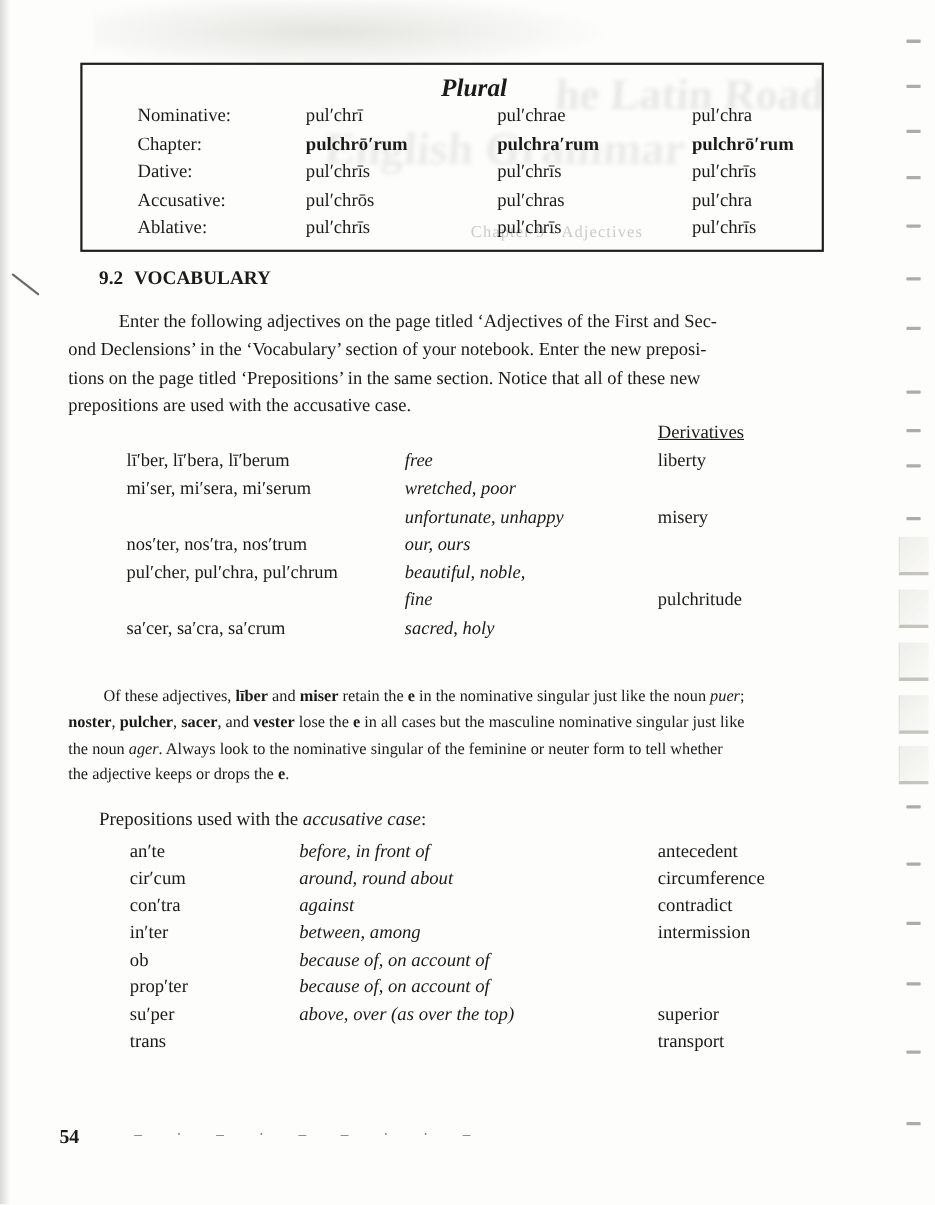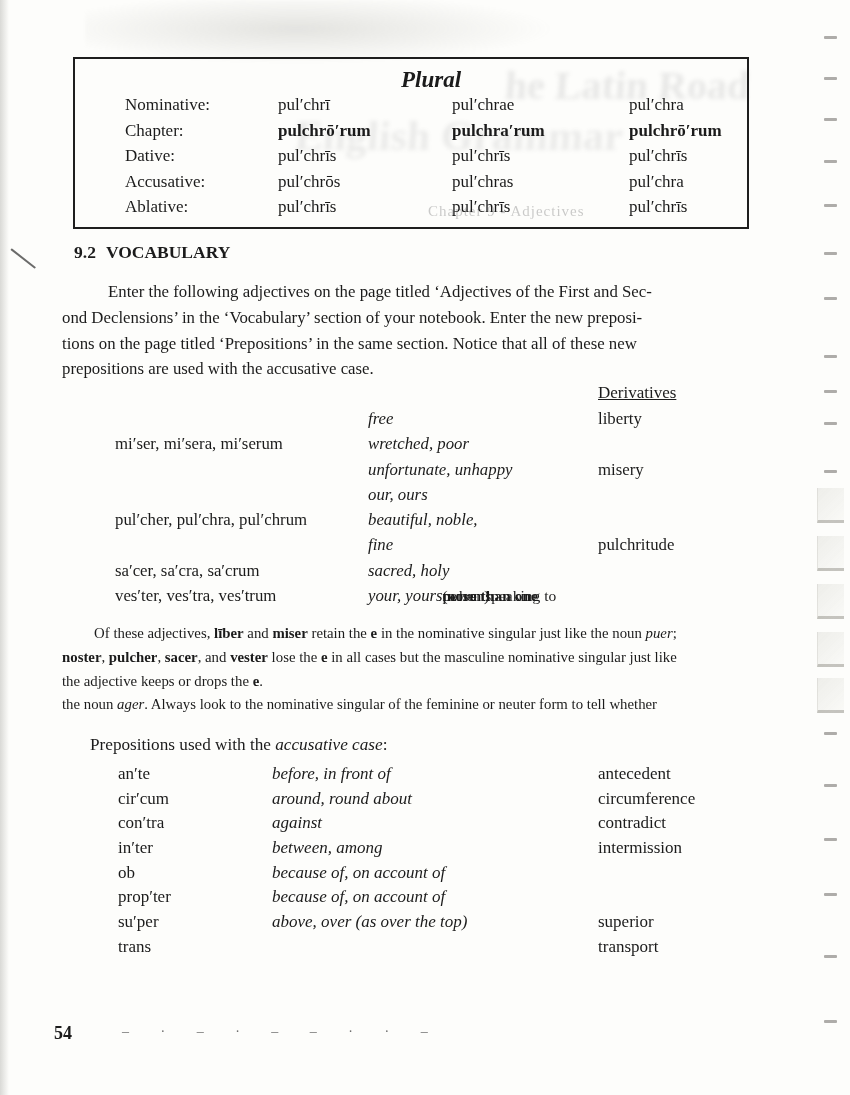--- a/index.html
+++ b/index.html
@@ -32,21 +32,21 @@
     font-style:italic;font-weight:700;font-size:23px;padding-left:20px;}
   .trows{position:absolute;left:0;top:33px;width:100%;}
   .trow{position:relative;height:25.5px;line-height:25.5px;font-size:17px;}
   .trow span{position:absolute;white-space:nowrap;}
   .trow .c0{left:50px;}
   .trow .c1{left:203px;}
   .trow .c2{left:377px;}
   .trow .c3{left:554px;}
   .trow.boldrow .c1,.trow.boldrow .c2,.trow.boldrow .c3{font-weight:700;}
   
-  .sec{position:absolute;left:74px;top:242px;font-size:17.5px;font-weight:700;}
+  .sec{position:absolute;left:90px;top:242px;font-size:17.5px;font-weight:700;}
   .sec .num{margin-right:10px;}
   .intro{position:absolute;left:62px;top:279px;font-size:16.8px;line-height:25.8px;}
   .intro div{white-space:nowrap;}
   .intro .l1{text-indent:46px;}
   
   .derivh{position:absolute;left:598px;top:383px;font-size:17px;text-decoration:underline;}
   .vrows{position:absolute;left:0;top:406px;width:100%;}
   .vrow{position:relative;height:25.3px;line-height:25.3px;font-size:16.8px;}
   .vrow span{position:absolute;white-space:nowrap;}
   .vlatin{left:115px;}
@@ -129,63 +129,61 @@
   <div class="intro">
     <div class="l1">Enter the following adjectives on the page titled ‘Adjectives of the First and Sec-</div>
     <div>ond Declensions’ in the ‘Vocabulary’ section of your notebook.  Enter the new preposi-</div>
     <div>tions on the page titled ‘Prepositions’ in the same section.  Notice that all of these new</div>
     <div>prepositions are used with the accusative case.</div>
   </div>
 
   <div class="derivh">Derivatives</div>
   <div class="vrows">
     <div class="vrow">
+      <span class="vlatin">lī′ber, lī′bera, lī′berum</span>
       <span class="vmean">free</span>
       <span class="vderiv">liberty</span>
     </div>
     <div class="vrow">
       <span class="vlatin">mi′ser, mi′sera, mi′serum</span>
       <span class="vmean">wretched, poor</span>
       <span class="vderiv"></span>
     </div>
     <div class="vrow">
       <span class="vlatin"></span>
       <span class="vmean">unfortunate, unhappy</span>
       <span class="vderiv">misery</span>
     </div>
     <div class="vrow">
+      <span class="vlatin">nos′ter, nos′tra, nos′trum</span>
       <span class="vmean">our, ours</span>
       <span class="vderiv"></span>
     </div>
     <div class="vrow">
       <span class="vlatin">pul′cher, pul′chra, pul′chrum</span>
       <span class="vmean">beautiful, noble,</span>
       <span class="vderiv"></span>
     </div>
     <div class="vrow">
       <span class="vlatin"></span>
       <span class="vmean">fine</span>
       <span class="vderiv">pulchritude</span>
     </div>
     <div class="vrow">
       <span class="vlatin">sa′cer, sa′cra, sa′crum</span>
       <span class="vmean">sacred, holy</span>
       <span class="vderiv"></span>
     </div>
-    <div class="vrow">
-      <span class="vlatin">ves′ter, ves′tra, ves′trum</span>
-      <span class="vmean"><i>your, yours</i><span class="vnote"> (when speaking to </span><span class="vnote b">more than one</span><span class="vnote"> person)</span></span>
-    </div>
   </div>
 
   <div class="notes">
     <div class="l1"><span>Of these adjectives, </span><span class="b">līber</span><span> and </span><span class="b">miser</span><span> retain the </span><span class="b">e</span><span> in the nominative singular just like the noun </span><span class="i">puer</span><span>;</span></div>
     <div><span class="b">noster</span><span>, </span><span class="b">pulcher</span><span>, </span><span class="b">sacer</span><span>, and </span><span class="b">vester</span><span> lose the </span><span class="b">e</span><span> in all cases but the masculine nominative singular just like</span></div>
+    <div><span>the noun </span><span class="i">ager</span><span>.  Always look to the nominative singular of the feminine or neuter form to tell whether</span></div>
     <div><span>the adjective keeps or drops the </span><span class="b">e</span><span>.</span></div>
-    <div><span>the noun </span><span class="i">ager</span><span>.  Always look to the nominative singular of the feminine or neuter form to tell whether</span></div>
   </div>
 
   <div class="preph"><span>Prepositions used with the </span><span class="i">accusative case</span><span>:</span></div>
 
   <div class="prows">
     <div class="prow">
       <span class="platin">an′te</span>
       <span class="pmean">before, in front of</span>
       <span class="pderiv">antecedent</span>
     </div>

